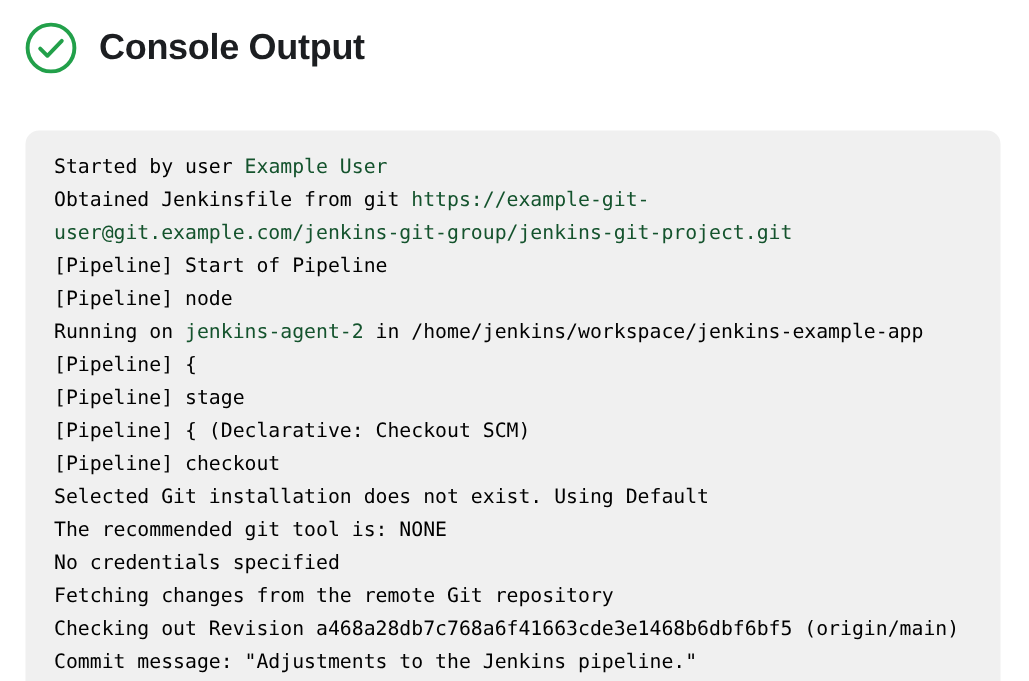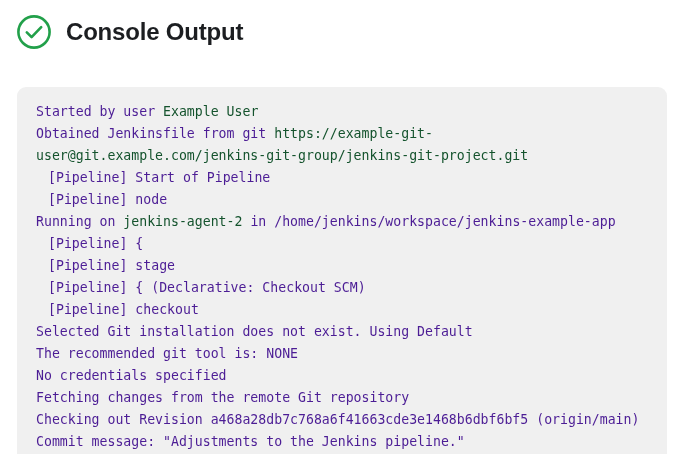--- a/index.html
+++ b/index.html
@@ -66,27 +66,26 @@
     color: #24262a;
     white-space: pre-wrap;
     word-break: break-word;
   }
   .log-line {
     min-height: 22px;
     white-space: pre-wrap;
   }
   .log-line.muted {
     color: #9c9ca0;
-    margin-left: 12px;
   }
   .tok-link {
     color: #14532d;
   }
   .tok-plain {
-    color: #4c1d95;
+    color: #000000;
   }
 </style>
 </head>
 <body>
 
 <div class="page">
 
   <div class="header">
     <span>
       <svg class="status-icon" viewBox="0 0 36 36" xmlns="http://www.w3.org/2000/svg" aria-hidden="true">

